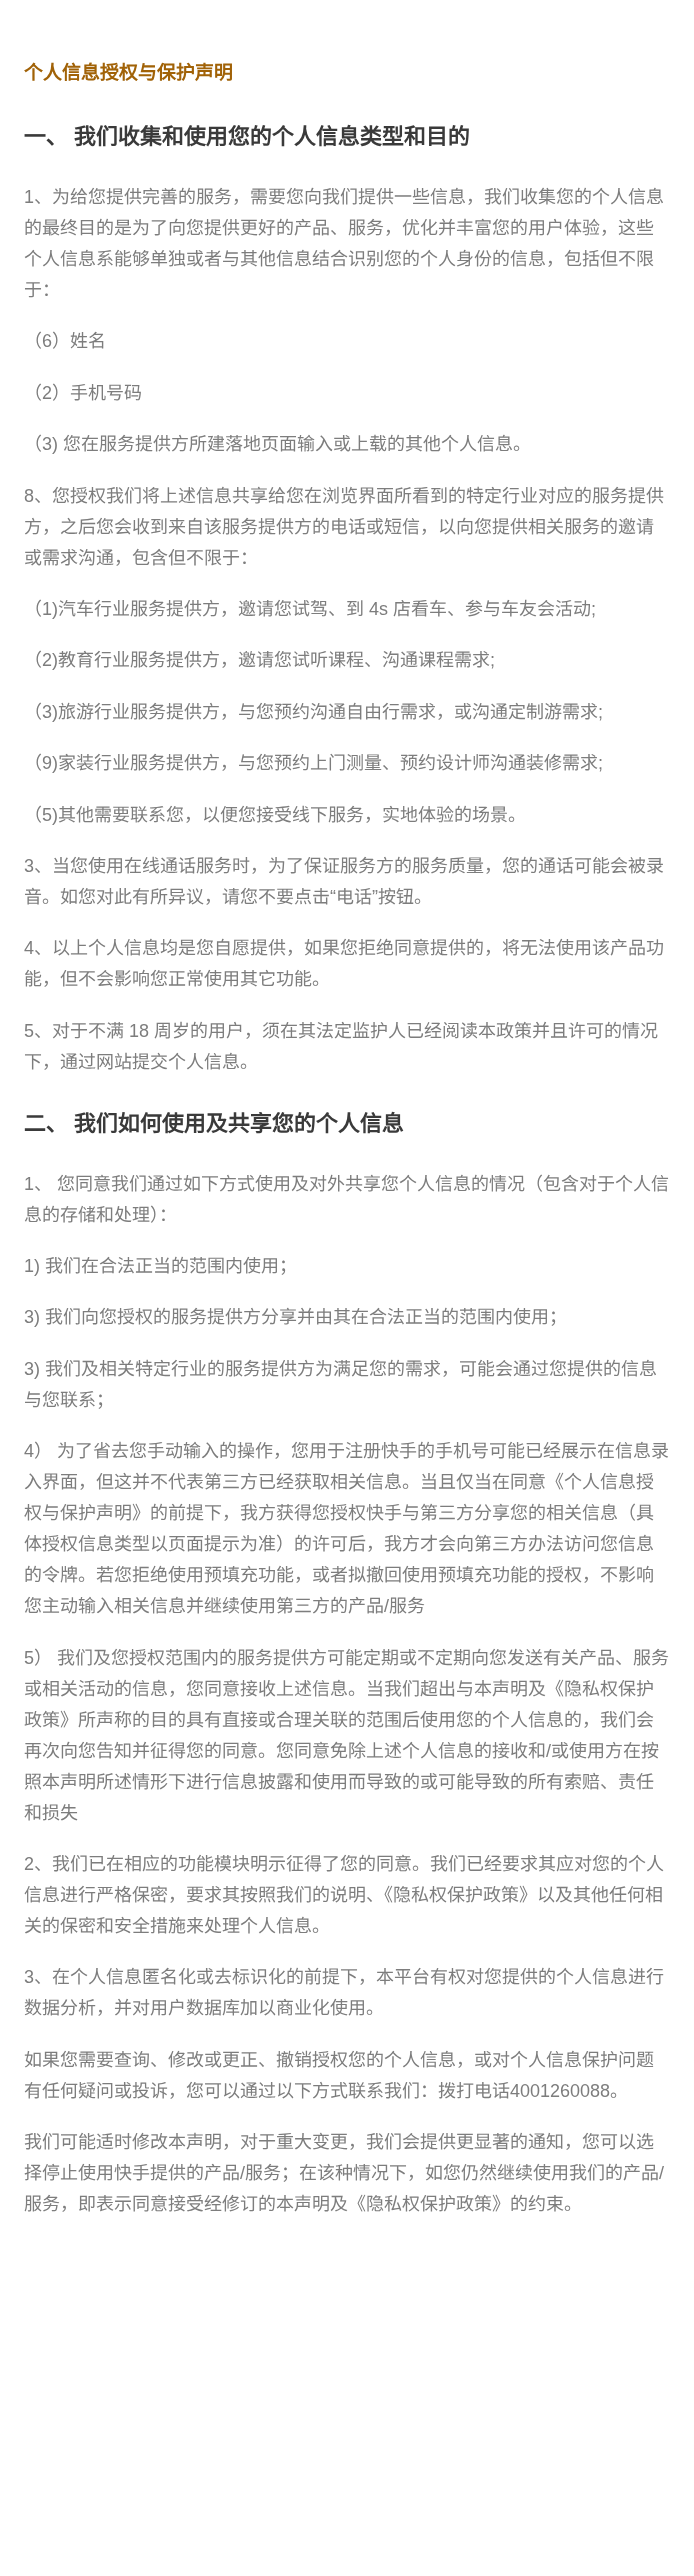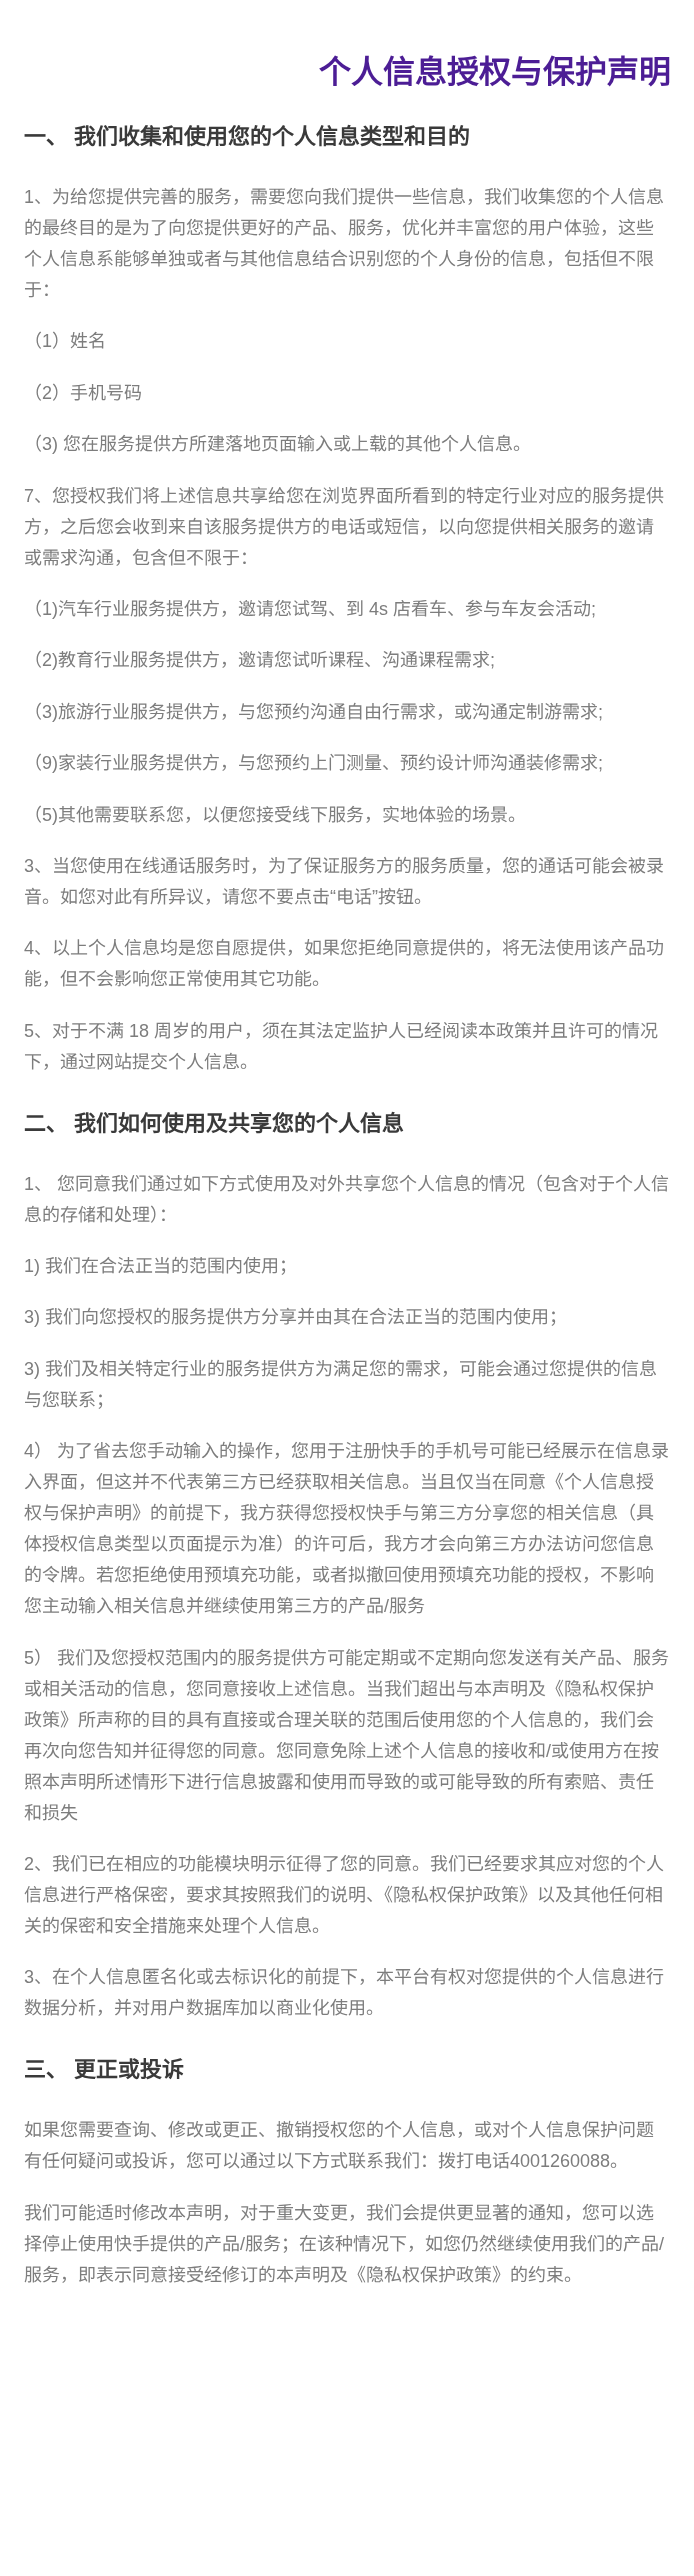--- a/index.html
+++ b/index.html
@@ -10,25 +10,25 @@
   body {
     width: 695px;
     font-family: "Liberation Sans", sans-serif;
   }
   .doc {
     padding: 54px 24px 37px 24px;
     box-sizing: border-box;
     width: 695px;
   }
   .doc-title {
-    font-size: 32px;
+    font-size: 19px;
     line-height: 37px;
     font-weight: 700;
-    color: #4c1d95;
-    text-align: right;
+    color: #a16207;
+    text-align: left;
     margin: 0 0 20.4px 0;
   }
   .doc h2.sec-heading {
     font-size: 22px;
     line-height: 31px;
     font-weight: 700;
     color: #3a3a3a;
     margin: 30px 0;
   }
   .doc p.body-para {
@@ -43,42 +43,41 @@
 </style>
 </head>
 <body>
 
 <div class="doc">
 
   <h1 class="doc-title">个人信息授权与保护声明</h1>
 
   <h2 class="sec-heading">一、 我们收集和使用您的个人信息类型和目的</h2>
   <p class="body-para">1、为给您提供完善的服务，需要您向我们提供一些信息，我们收集您的个人信息的最终目的是为了向您提供更好的产品、服务，优化并丰富您的用户体验，这些个人信息系能够单独或者与其他信息结合识别您的个人身份的信息，包括但不限于：</p>
-  <p class="body-para">（1）姓名</p>
+  <p class="body-para">（6）姓名</p>
   <p class="body-para">（2）手机号码</p>
   <p class="body-para">（3) 您在服务提供方所建落地页面输入或上载的其他个人信息。</p>
-  <p class="body-para">7、您授权我们将上述信息共享给您在浏览界面所看到的特定行业对应的服务提供方，之后您会收到来自该服务提供方的电话或短信，以向您提供相关服务的邀请或需求沟通，包含但不限于：</p>
+  <p class="body-para">8、您授权我们将上述信息共享给您在浏览界面所看到的特定行业对应的服务提供方，之后您会收到来自该服务提供方的电话或短信，以向您提供相关服务的邀请或需求沟通，包含但不限于：</p>
   <p class="body-para">（1)汽车行业服务提供方，邀请您试驾、到 4s 店看车、参与车友会活动;</p>
   <p class="body-para">（2)教育行业服务提供方，邀请您试听课程、沟通课程需求;</p>
   <p class="body-para">（3)旅游行业服务提供方，与您预约沟通自由行需求，或沟通定制游需求;</p>
   <p class="body-para">（9)家装行业服务提供方，与您预约上门测量、预约设计师沟通装修需求;</p>
   <p class="body-para">（5)其他需要联系您，以便您接受线下服务，实地体验的场景。</p>
   <p class="body-para">3、当您使用在线通话服务时，为了保证服务方的服务质量，您的通话可能会被录音。如您对此有所异议，请您不要点击“电话”按钮。</p>
   <p class="body-para">4、以上个人信息均是您自愿提供，如果您拒绝同意提供的，将无法使用该产品功能，但不会影响您正常使用其它功能。</p>
   <p class="body-para">5、对于不满 18 周岁的用户，须在其法定监护人已经阅读本政策并且许可的情况下，通过网站提交个人信息。</p>
 
   <h2 class="sec-heading">二、 我们如何使用及共享您的个人信息</h2>
   <p class="body-para">1、 您同意我们通过如下方式使用及对外共享您个人信息的情况（包含对于个人信息的存储和处理）：</p>
   <p class="body-para">1) 我们在合法正当的范围内使用；</p>
   <p class="body-para">3) 我们向您授权的服务提供方分享并由其在合法正当的范围内使用；</p>
   <p class="body-para">3) 我们及相关特定行业的服务提供方为满足您的需求，可能会通过您提供的信息与您联系；</p>
   <p class="body-para">4） 为了省去您手动输入的操作，您用于注册快手的手机号可能已经展示在信息录入界面，但这并不代表第三方已经获取相关信息。当且仅当在同意《个人信息授权与保护声明》的前提下，我方获得您授权快手与第三方分享您的相关信息（具体授权信息类型以页面提示为准）的许可后，我方才会向第三方办法访问您信息的令牌。若您拒绝使用预填充功能，或者拟撤回使用预填充功能的授权，不影响您主动输入相关信息并继续使用第三方的产品/服务</p>
   <p class="body-para">5） 我们及您授权范围内的服务提供方可能定期或不定期向您发送有关产品、服务或相关活动的信息，您同意接收上述信息。当我们超出与本声明及《隐私权保护政策》所声称的目的具有直接或合理关联的范围后使用您的个人信息的，我们会再次向您告知并征得您的同意。您同意免除上述个人信息的接收和/或使用方在按照本声明所述情形下进行信息披露和使用而导致的或可能导致的所有索赔、责任和损失</p>
   <p class="body-para">2、我们已在相应的功能模块明示征得了您的同意。我们已经要求其应对您的个人信息进行严格保密，要求其按照我们的说明、《隐私权保护政策》以及其他任何相关的保密和安全措施来处理个人信息。</p>
   <p class="body-para">3、在个人信息匿名化或去标识化的前提下，本平台有权对您提供的个人信息进行数据分析，并对用户数据库加以商业化使用。</p>
 
-  <h2 class="sec-heading">三、 更正或投诉</h2>
   <p class="body-para">如果您需要查询、修改或更正、撤销授权您的个人信息，或对个人信息保护问题有任何疑问或投诉，您可以通过以下方式联系我们：拨打电话4001260088。</p>
 
   <p class="body-para">我们可能适时修改本声明，对于重大变更，我们会提供更显著的通知，您可以选择停止使用快手提供的产品/服务；在该种情况下，如您仍然继续使用我们的产品/服务，即表示同意接受经修订的本声明及《隐私权保护政策》的约束。</p>
 
 </div>
 
 
 </body></html>

